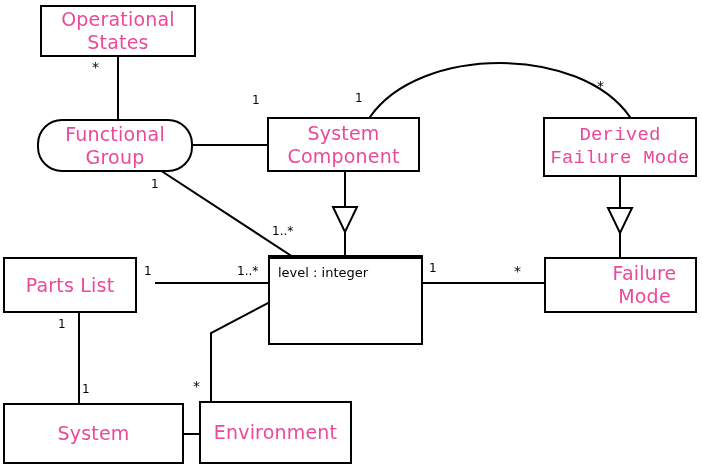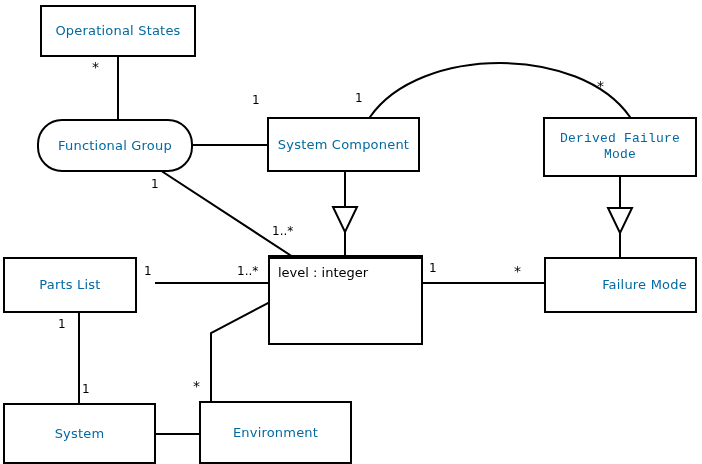--- a/index.html
+++ b/index.html
@@ -23,22 +23,22 @@
     background: #ffffff;
     z-index: 5;
   }
   .uml-name {
     box-sizing: border-box;
     width: 100%;
     display: flex;
     align-items: center;
     justify-content: center;
     text-align: center;
-    font-size: 13px;
-    color: #0369a1;
+    font-size: 19px;
+    color: #ec4899;
     line-height: 1.2;
     letter-spacing: 0.2px;
   }
   .uml-attrs {
     box-sizing: border-box;
     width: 100%;
     border-top: 2px solid #000000;
     display: flex;
     align-items: center;
     padding-left: 8px;
@@ -108,21 +108,21 @@
         <div class="uml-name" style="height: 52px;">Parts List</div>
       </div>
       <div class="uml-box" style="left: 268px; top: 255px; width: 155px; height: 90px;">
         <div class="uml-attrs" style="height: 28px;">
           <span>level : integer</span>
         </div>
       </div>
       <div class="uml-box" style="left: 544px; top: 257px; width: 153px; height: 56px; padding-left: 48px;">
         <div class="uml-name" style="height: 52px;">Failure Mode</div>
       </div>
-      <div class="uml-box" style="left: 3px; top: 403px; width: 153px; height: 61px;">
+      <div class="uml-box" style="left: 3px; top: 403px; width: 181px; height: 61px;">
         <div class="uml-name" style="height: 57px;">System</div>
       </div>
       <div class="uml-box" style="left: 199px; top: 401px; width: 153px; height: 63px;">
         <div class="uml-name" style="height: 59px;">Environment</div>
       </div>
     </div>
   <div id="mult-layer">
       <div class="mult star" style="left: 92px; top: 60px;">*</div>
       <div class="mult" style="left: 252px; top: 94px;">1</div>
       <div class="mult" style="left: 355px; top: 92px;">1</div>

